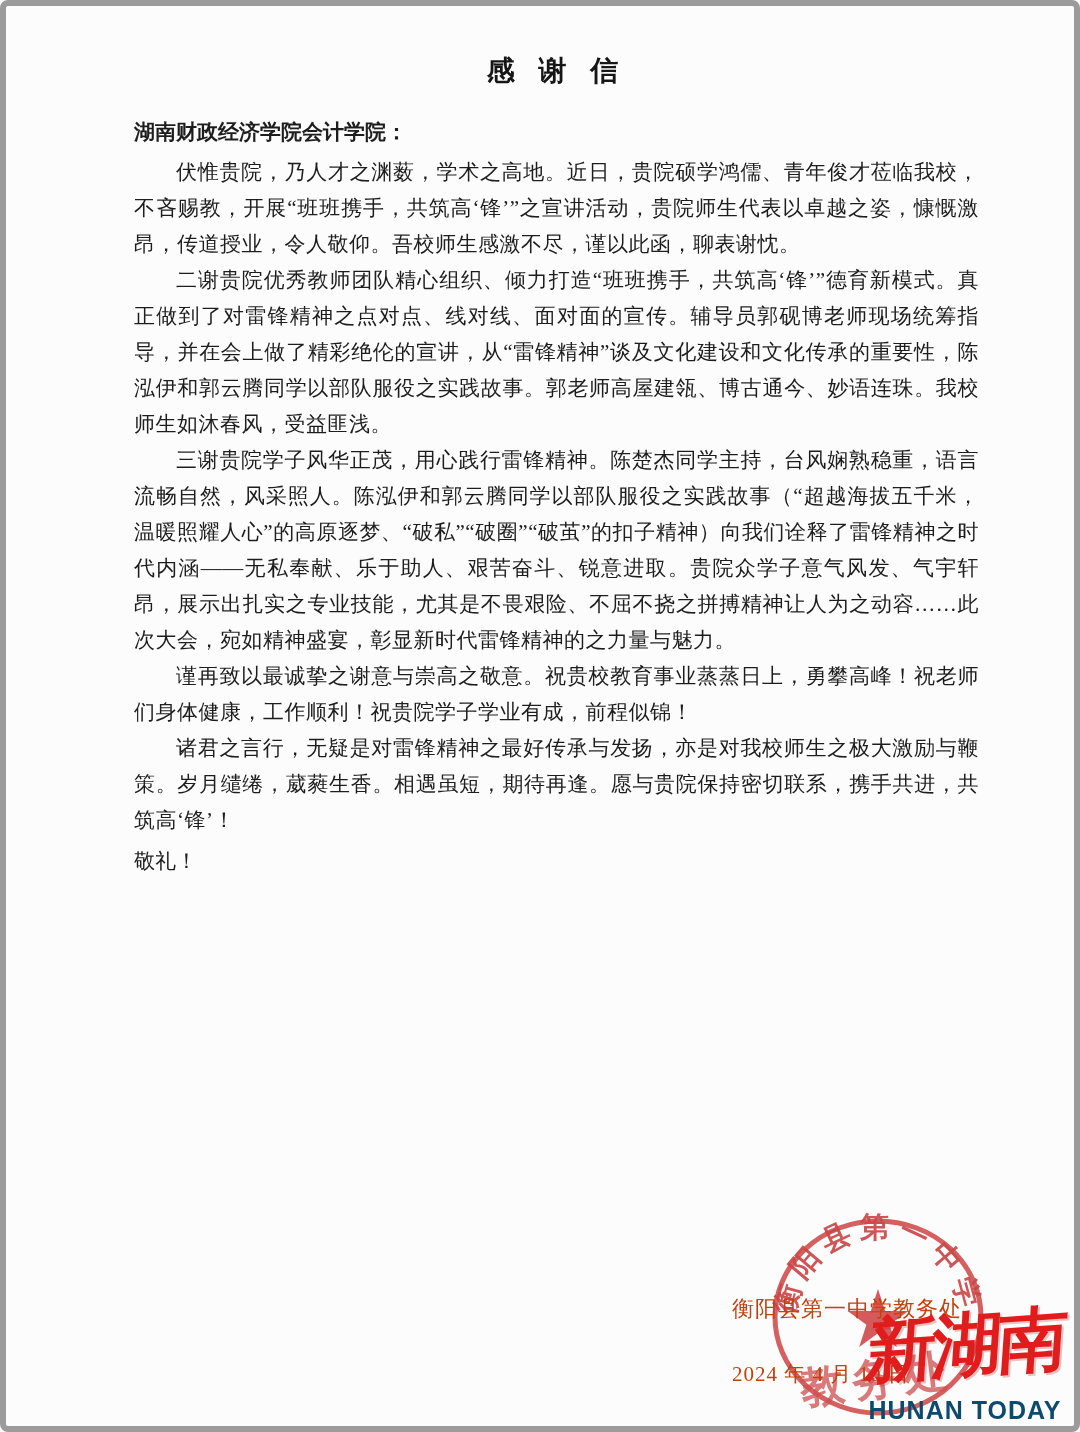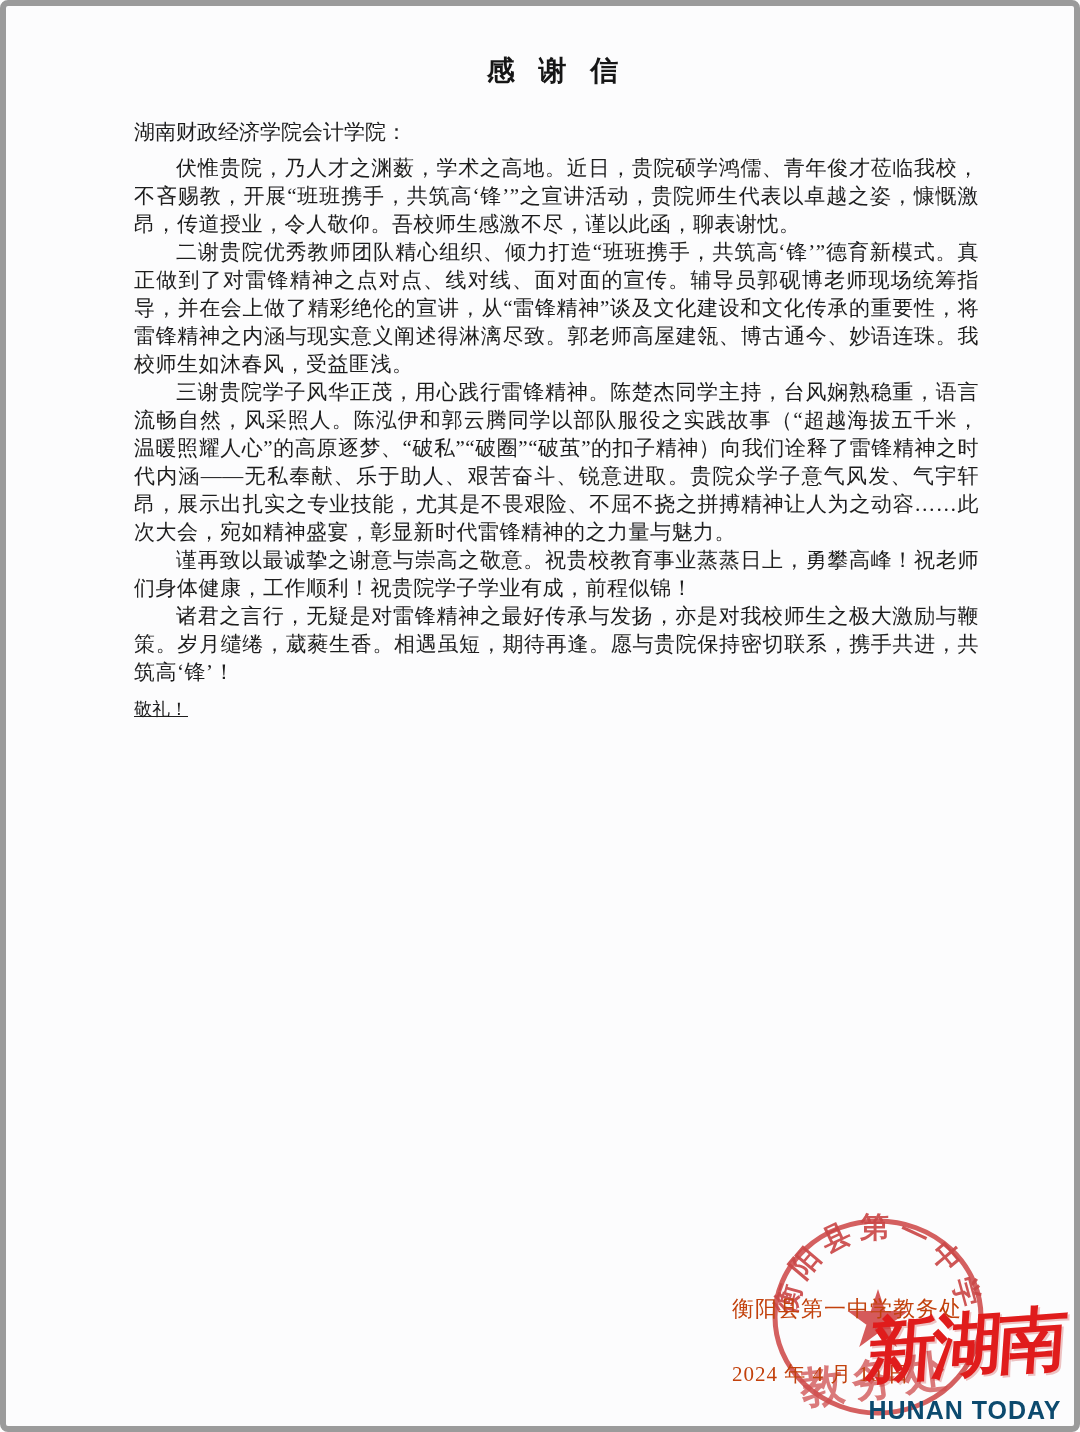--- a/index.html
+++ b/index.html
@@ -32,40 +32,40 @@
     font-weight: bold;
     font-size: 28px;
     letter-spacing: 8px;
     margin: 0 0 20px 0;
     color: #161616;
   }
   .salutation {
     font-size: 21px;
     line-height: 44px;
     margin: 0;
+    font-weight: bold;
   }
   .body-paragraphs p {
     margin: 0;
     font-size: 21px;
-    line-height: 28px;
+    line-height: 36px;
     text-align: justify;
     text-indent: 2em;
     letter-spacing: 0.5px;
   }
   .closing-cizhi {
     font-size: 21px;
     line-height: 46px;
     text-indent: 2em;
     margin: 2px 0 0 0;
   }
   .closing-jingli {
-    font-size: 18px;
+    font-size: 21px;
     line-height: 46px;
     margin: 0;
-    text-decoration: underline;
   }
   .signature {
     position: absolute;
     left: 726px;
     top: 1288px;
     width: 244px;
     text-align: left;
     color: #c2410c;
     z-index: 2;
   }
@@ -116,21 +116,21 @@
 </head>
 <body>
 
 <div class="frame">
 
   <div class="page">
     <h1 class="title">感 谢 信</h1>
     <p class="salutation">湖南财政经济学院会计学院：</p>
     <div class="body-paragraphs">
         <p>伏惟贵院，乃人才之渊薮，学术之高地。近日，贵院硕学鸿儒、青年俊才莅临我校，不吝赐教，开展“班班携手，共筑高‘锋’”之宣讲活动，贵院师生代表以卓越之姿，慷慨激昂，传道授业，令人敬仰。吾校师生感激不尽，谨以此函，聊表谢忱。</p>
-        <p>二谢贵院优秀教师团队精心组织、倾力打造“班班携手，共筑高‘锋’”德育新模式。真正做到了对雷锋精神之点对点、线对线、面对面的宣传。辅导员郭砚博老师现场统筹指导，并在会上做了精彩绝伦的宣讲，从“雷锋精神”谈及文化建设和文化传承的重要性，将雷锋精神之内涵与现实意义阐述得淋漓尽致。郭老师高屋建瓴、博古通今、妙语连珠。我校师生如沐春风，受益匪浅。</p>
+        <p>二谢贵院优秀教师团队精心组织、倾力打造“班班携手，共筑高‘锋’”德育新模式。真正做到了对雷锋精神之点对点、线对线、面对面的宣传。辅导员郭砚博老师现场统筹指导，并在会上做了精彩绝伦的宣讲，从“雷锋精神”谈及文化建设和文化传承的重要性，陈泓伊和郭云腾同学以部队服役之实践故事。郭老师高屋建瓴、博古通今、妙语连珠。我校师生如沐春风，受益匪浅。</p>
         <p>三谢贵院学子风华正茂，用心践行雷锋精神。陈楚杰同学主持，台风娴熟稳重，语言流畅自然，风采照人。陈泓伊和郭云腾同学以部队服役之实践故事（“超越海拔五千米，温暖照耀人心”的高原逐梦、“破私”“破圈”“破茧”的扣子精神）向我们诠释了雷锋精神之时代内涵——无私奉献、乐于助人、艰苦奋斗、锐意进取。贵院众学子意气风发、气宇轩昂，展示出扎实之专业技能，尤其是不畏艰险、不屈不挠之拼搏精神让人为之动容……此次大会，宛如精神盛宴，彰显新时代雷锋精神的之力量与魅力。</p>
         <p>谨再致以最诚挚之谢意与崇高之敬意。祝贵校教育事业蒸蒸日上，勇攀高峰！祝老师们身体健康，工作顺利！祝贵院学子学业有成，前程似锦！</p>
         <p>诸君之言行，无疑是对雷锋精神之最好传承与发扬，亦是对我校师生之极大激励与鞭策。岁月缱绻，葳蕤生香。相遇虽短，期待再逢。愿与贵院保持密切联系，携手共进，共筑高‘锋’！</p>
       </div>
     <p class="closing-jingli">敬礼！</p>
   </div>
 
   <svg class="stamp" width="230" height="212" viewBox="0 0 230 212" xmlns="http://www.w3.org/2000/svg">
     <ellipse cx="115" cy="106" rx="103" ry="96" fill="none" stroke="#c93636" stroke-width="5" opacity="0.9"></ellipse>
     <defs>

